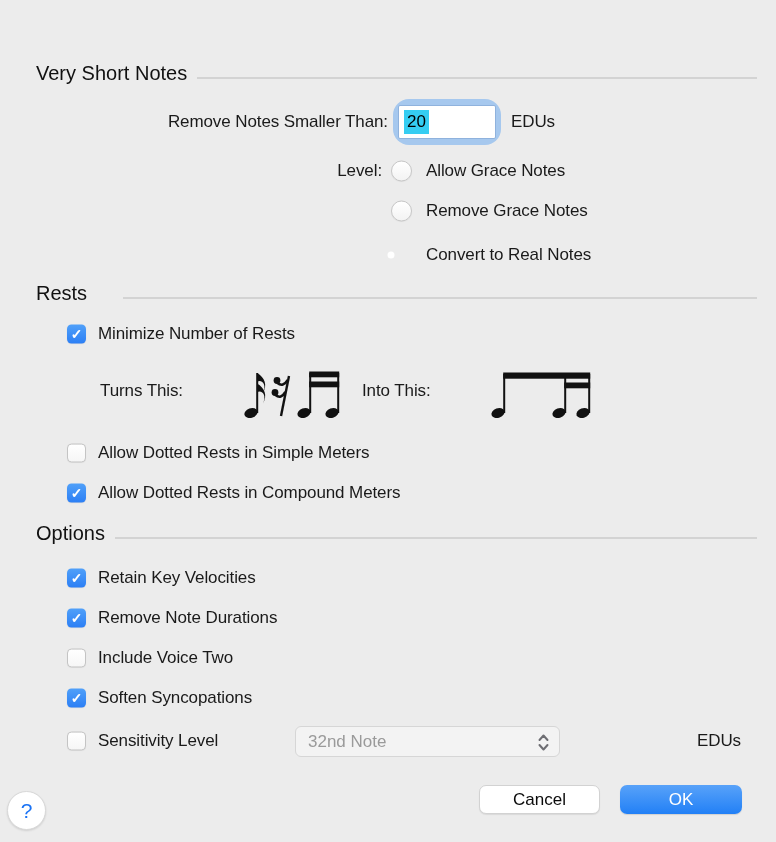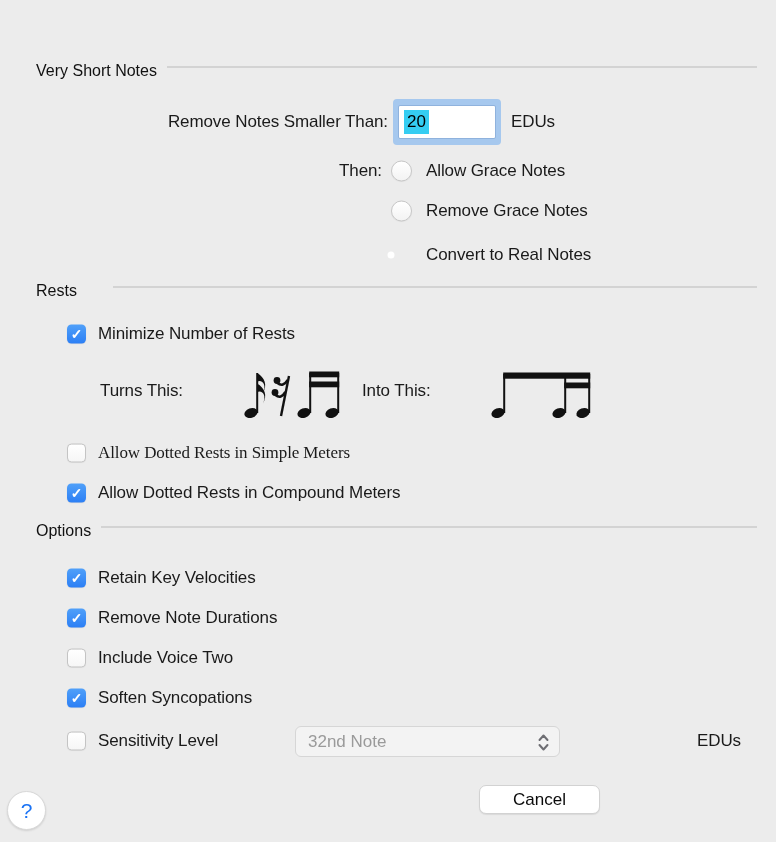--- a/index.html
+++ b/index.html
@@ -11,30 +11,30 @@
     position:absolute; top:0; left:0; width:776px; height:38px;
     background:linear-gradient(180deg,#e9e9e9 0%,#dedede 60%,#d5d5d5 100%);
     border-bottom:1px solid #b6b6b6;
     display:flex; align-items:center; justify-content:center;
     font-size:20px; font-weight:500; color:#2e2e2e; letter-spacing:.2px;
   }
 
   .row { position:absolute; left:0; width:776px; }
   .vcenter { position:absolute; top:50%; transform:translateY(-50%); }
 
-  .section-header { position:absolute; left:36px; width:721px; display:flex; gap:10px;
-    font-size:16px; color:#111; }
+  .section-header { position:absolute; left:36px; width:721px; display:flex; align-items:center; gap:10px;
+    font-size:20px; color:#111; }
   .section-header .rule { flex:1; height:2px; background:#d3d3d3; position:relative; top:4px; }
 
   .lbl { font-size:17px; color:#1a1a1a; letter-spacing:-.1px; white-space:nowrap; }
   .rlabel { text-align:right; }
 
   
   .focus-ring { position:absolute; left:393px; top:0; width:108px; height:46px;
-    background:#a6c8ee; border-radius:4px; display:flex; align-items:center; justify-content:center; }
+    background:#a6c8ee; border-radius:16px; display:flex; align-items:center; justify-content:center; }
   .edu-field { width:98px; height:34px; background:#fff; border:1px solid #8fb2dd; border-radius:2px;
     display:flex; align-items:center; padding-left:5px; }
   .sel-text { background:#35cdf2; color:#000; font-size:17px; padding:2px 3px; }
 
   
   .radio { width:21px; height:21px; border-radius:50%; }
   .radio.off { background:linear-gradient(#ffffff,#f3f3f3); border:1px solid #c7c7c7;
     box-shadow:0 .5px 1px rgba(0,0,0,.08); }
   .radio.on { background:linear-gradient(#4b99f8,#2d7df3); position:relative;
     box-shadow:0 .5px 1px rgba(0,0,0,.15); }
@@ -88,21 +88,21 @@
     <span class="lbl rlabel vcenter" style="left:0; width:388px;">Remove Notes Smaller Than:</span>
     <div class="focus-ring">
       <div class="edu-field">
         <span class="sel-text">20</span>
       </div>
     </div>
     <span class="lbl vcenter" style="left:511px;">EDUs</span>
   </div>
 
   <div class="row" style="top:152px; height:38px;">
-    <span class="lbl rlabel vcenter" style="left:0; width:382px;">Then:</span>
+    <span class="lbl rlabel vcenter" style="left:0; width:382px;">Level:</span>
     <span class="radio off vcenter" style="left:391px;"></span>
     <span class="lbl vcenter" style="left:426px;">Allow Grace Notes</span>
   </div>
   <div class="row" style="top:192px; height:38px;">
     <span class="radio off vcenter" style="left:391px;"></span>
     <span class="lbl vcenter" style="left:426px;">Remove Grace Notes</span>
   </div>
   <div class="row" style="top:236px; height:38px;">
     <span class="radio on vcenter" style="left:391px;"></span>
     <span class="lbl vcenter" style="left:426px;">Convert to Real Notes</span>
@@ -150,21 +150,21 @@
       <rect x="15.2" y="7" width="2" height="39"></rect>
       <rect x="76.2" y="7" width="2" height="39"></rect>
       <rect x="100.2" y="7" width="2" height="39"></rect>
       <rect x="15.2" y="5.5" width="87" height="6.2"></rect>
       <rect x="76.2" y="15.5" width="26" height="5.8"></rect>
     </svg>
   </div>
 
   <div class="row" style="top:434px; height:38px;">
     <span class="checkbox off vcenter" style="left:67px;"></span>
-    <span class="lbl vcenter" style="left:98px;font-family:Liberation Serif, serif;">Allow Dotted Rests in Simple Meters</span>
+    <span class="lbl vcenter" style="left:98px;">Allow Dotted Rests in Simple Meters</span>
   </div>
   <div class="row" style="top:474px; height:38px;">
     <span class="checkbox on vcenter" style="left:67px;">
         <span class="check">✓</span>
       </span>
     <span class="lbl vcenter" style="left:98px;">Allow Dotted Rests in Compound Meters</span>
   </div>
 
   <div class="section-header" style="top:522px;">
     <span>Options</span>
@@ -206,14 +206,17 @@
     </div>
     <span class="lbl vcenter" style="left:697px;">EDUs</span>
   </div>
 
   <div class="help-btn">
     <span>?</span>
   </div>
   <div class="btn btn-cancel">
     <span>Cancel</span>
   </div>
+  <div class="btn btn-ok">
+    <span>OK</span>
+  </div>
 
 </div>
 
 </body></html>

